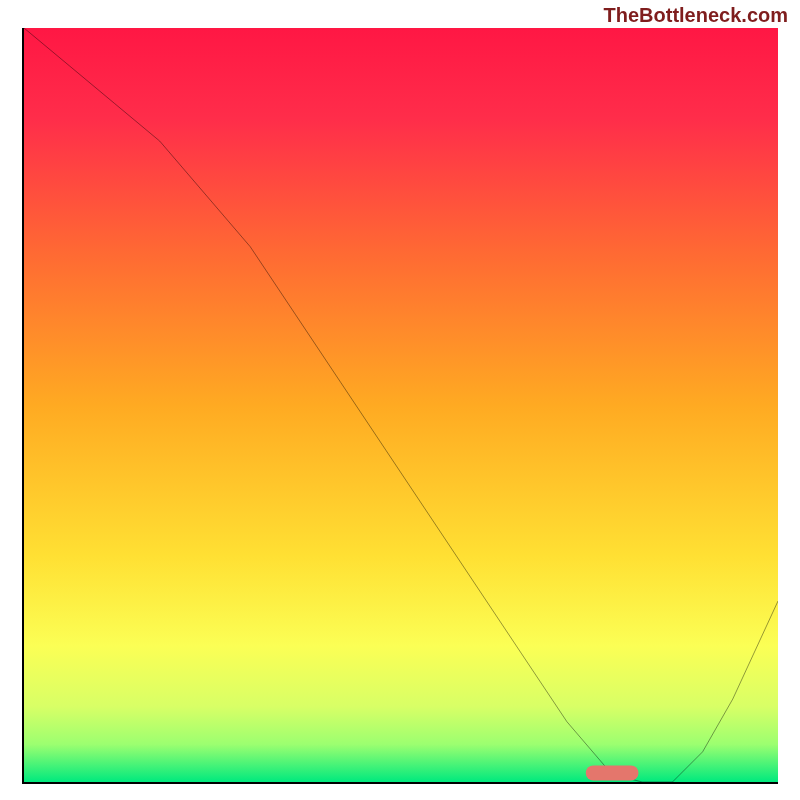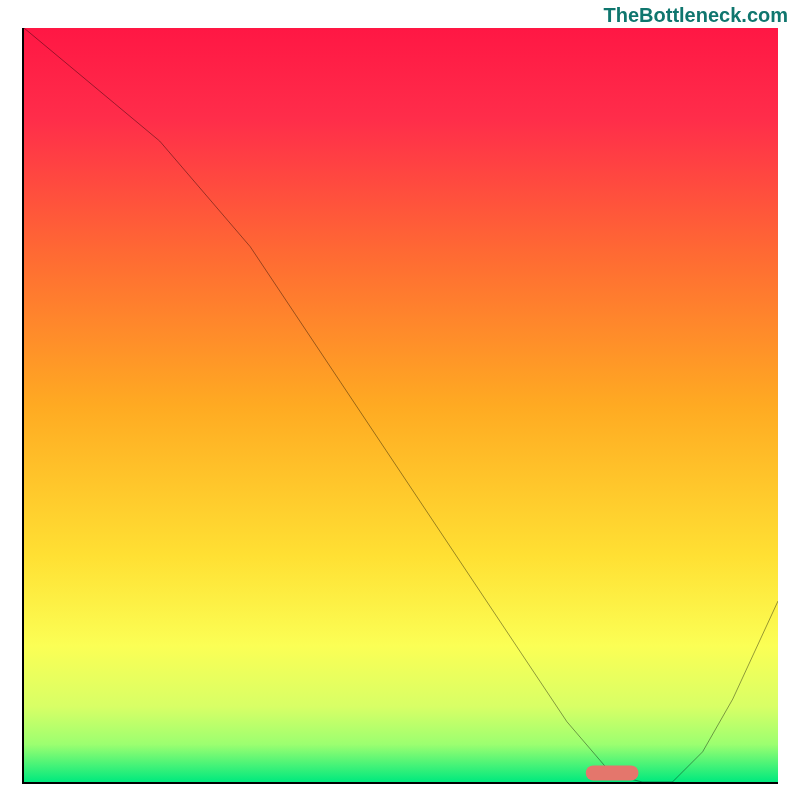--- a/index.html
+++ b/index.html
@@ -8,21 +8,21 @@
     width: 800px;
     height: 800px;
     background: #ffffff;
     font-family: Arial, sans-serif;
     position: relative;
   }
   .attribution {
     position: absolute;
     top: 4px;
     right: 12px;
-    color: #0f766e;
+    color: #7f1d1d;
     font-size: 20px;
     font-weight: bold;
   }
   .chart-wrap {
     position: absolute;
     left: 22px;
     top: 28px;
     width: 756px;
     height: 756px;
     border-left: 2px solid #000;

